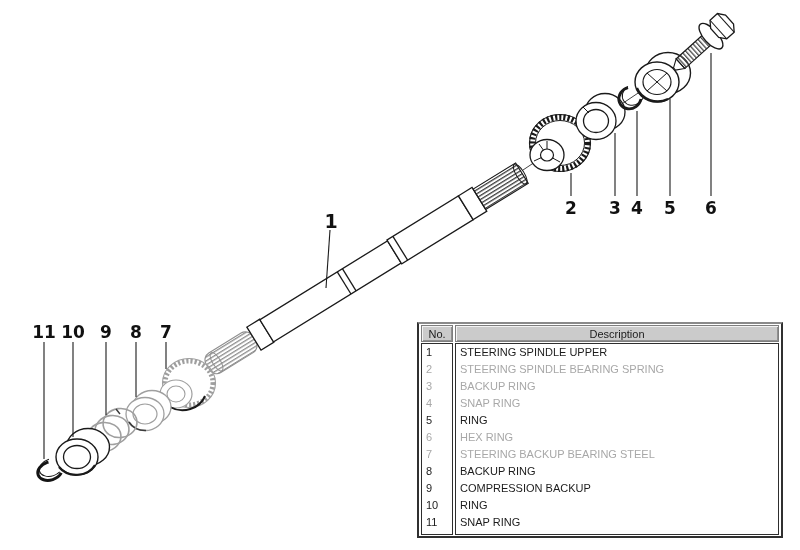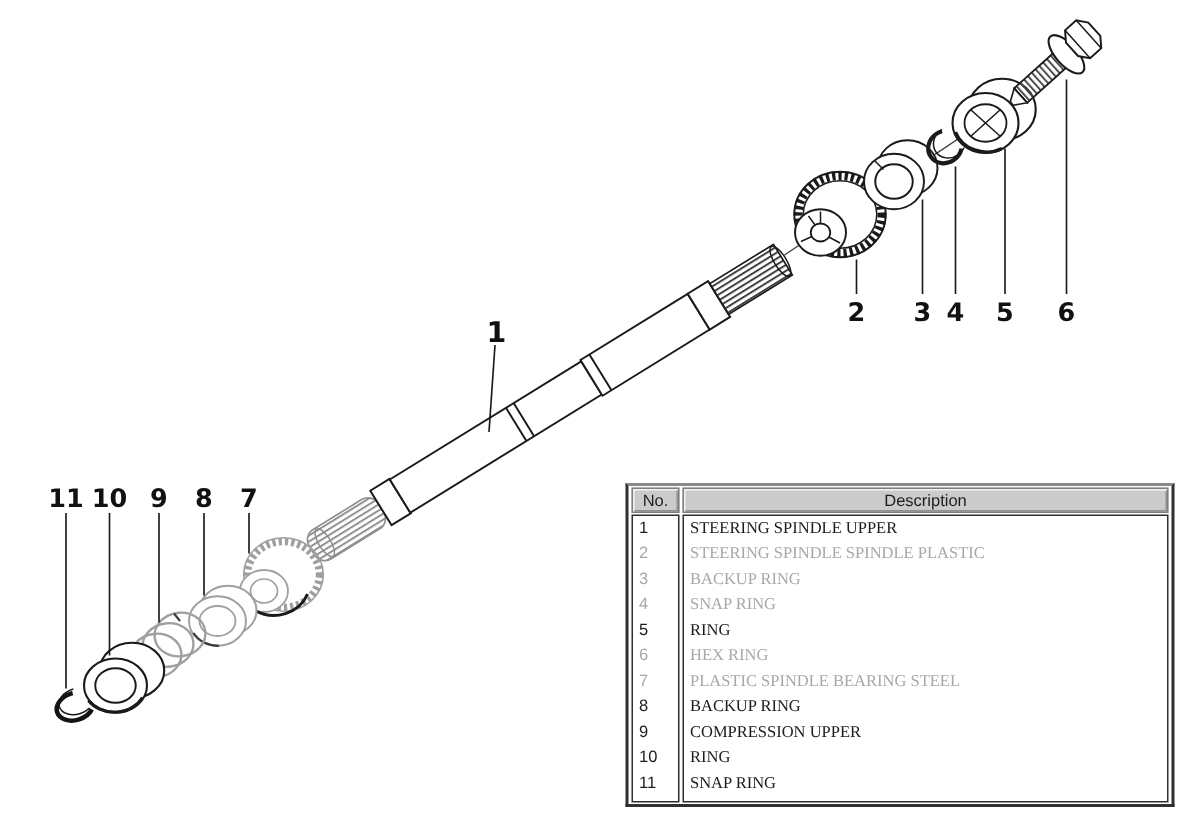--- a/index.html
+++ b/index.html
@@ -26,21 +26,21 @@
     box-sizing:border-box;background:#cbcbcb;border:1px solid #7e7e7e;
     box-shadow:inset 1px 1px 0 #f3f3f3, inset -1px -1px 0 #909090;
     display:flex;align-items:center;justify-content:center;
     font-size:11px;color:#1c1c1c;overflow:hidden;
   }
   .hcell.no{width:32px;flex:none;}
   .hcell.desc{flex:1;text-align:center;}
   .pt-body{display:flex;gap:2px;margin-top:1px;height:calc(100% - 18px);}
   .col{box-sizing:border-box;background:#ffffff;border:1px solid #2e2e2e;overflow:hidden;}
   .col.no{width:32px;flex:none;}
-  .col.desc{flex:1;font-family:Liberation Serif, serif;}
+  .col.desc{flex:1;}
   .cell{
     height:17px;line-height:17px;font-size:11px;color:#1c1c1c;
     padding-left:4px;white-space:nowrap;
   }
   .cell.muted{color:#a8a8a8;}
 </style>
 </head>
 <body>
 
 <div class="stage">
@@ -195,27 +195,27 @@
         <div class="cell">5</div>
         <div class="cell muted">6</div>
         <div class="cell muted">7</div>
         <div class="cell">8</div>
         <div class="cell">9</div>
         <div class="cell">10</div>
         <div class="cell">11</div>
       </div>
       <div class="col desc">
         <div class="cell">STEERING SPINDLE UPPER</div>
-        <div class="cell muted">STEERING SPINDLE SPINDLE PLASTIC</div>
+        <div class="cell muted">STEERING SPINDLE BEARING SPRING</div>
         <div class="cell muted">BACKUP RING</div>
         <div class="cell muted">SNAP RING</div>
         <div class="cell">RING</div>
         <div class="cell muted">HEX RING</div>
-        <div class="cell muted">PLASTIC SPINDLE BEARING STEEL</div>
+        <div class="cell muted">STEERING BACKUP BEARING STEEL</div>
         <div class="cell">BACKUP RING</div>
-        <div class="cell">COMPRESSION UPPER</div>
+        <div class="cell">COMPRESSION BACKUP</div>
         <div class="cell">RING</div>
         <div class="cell">SNAP RING</div>
       </div>
     </div>
   </div>
 
 </div>
 
 </body></html>

